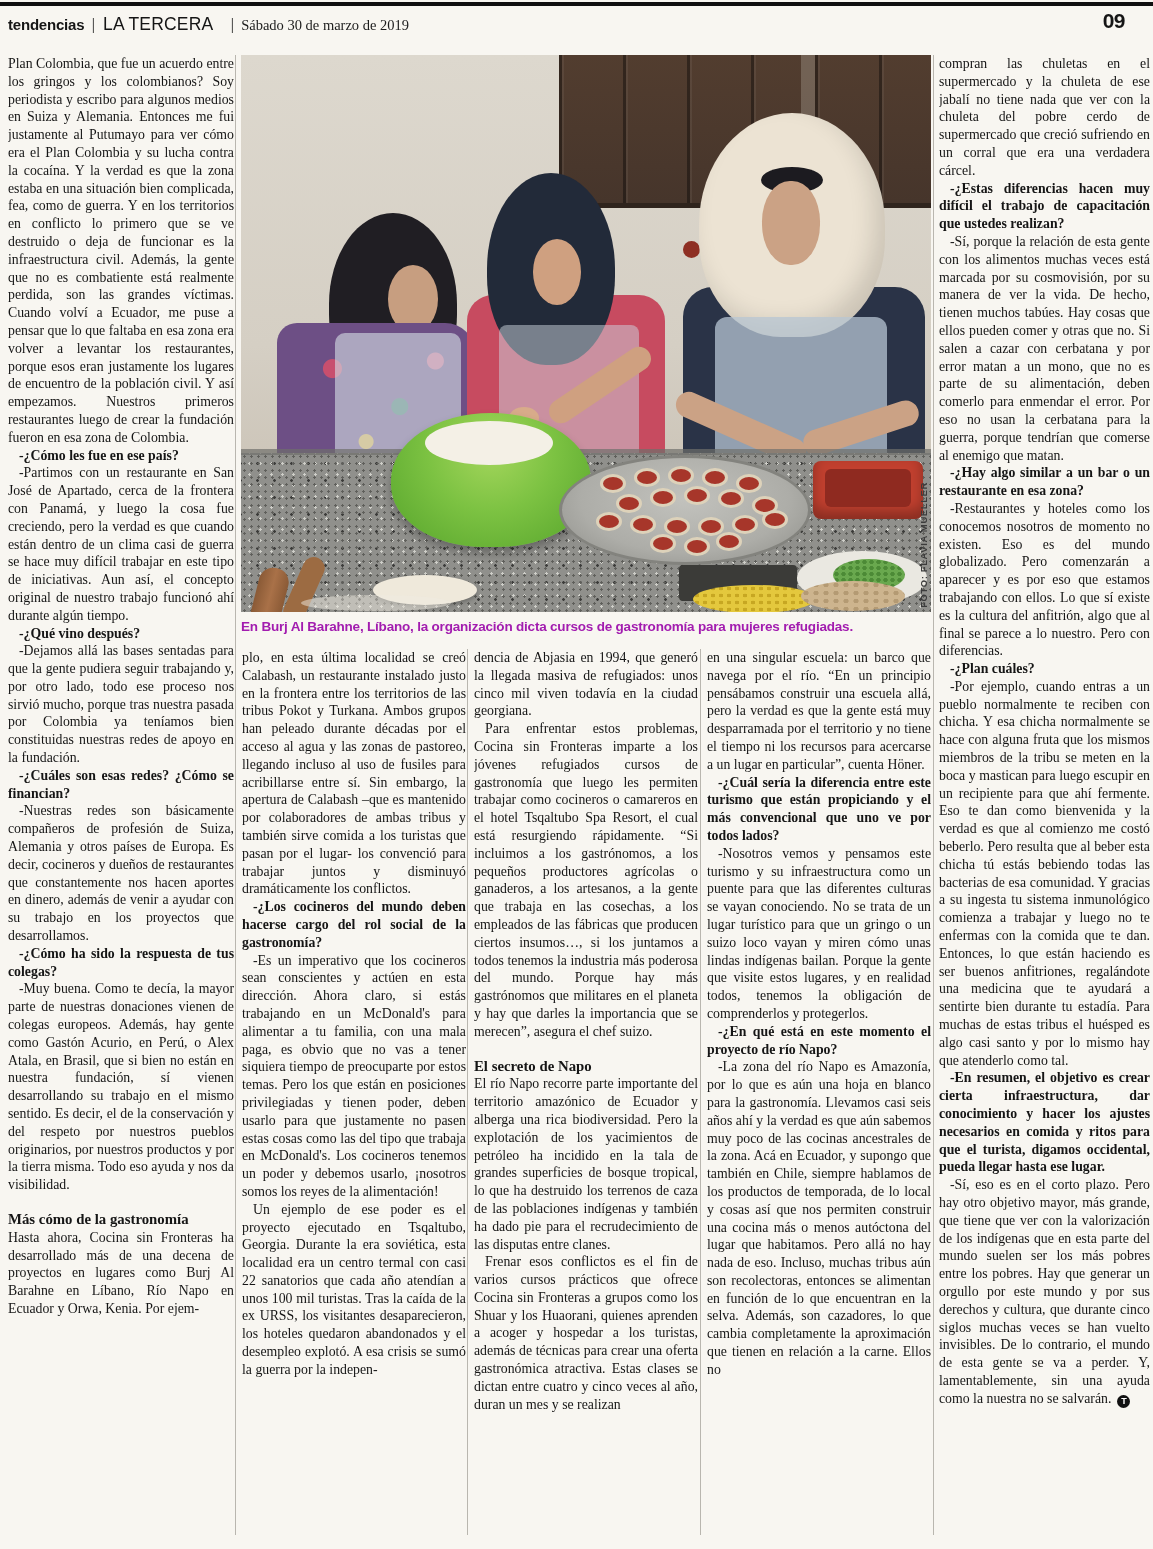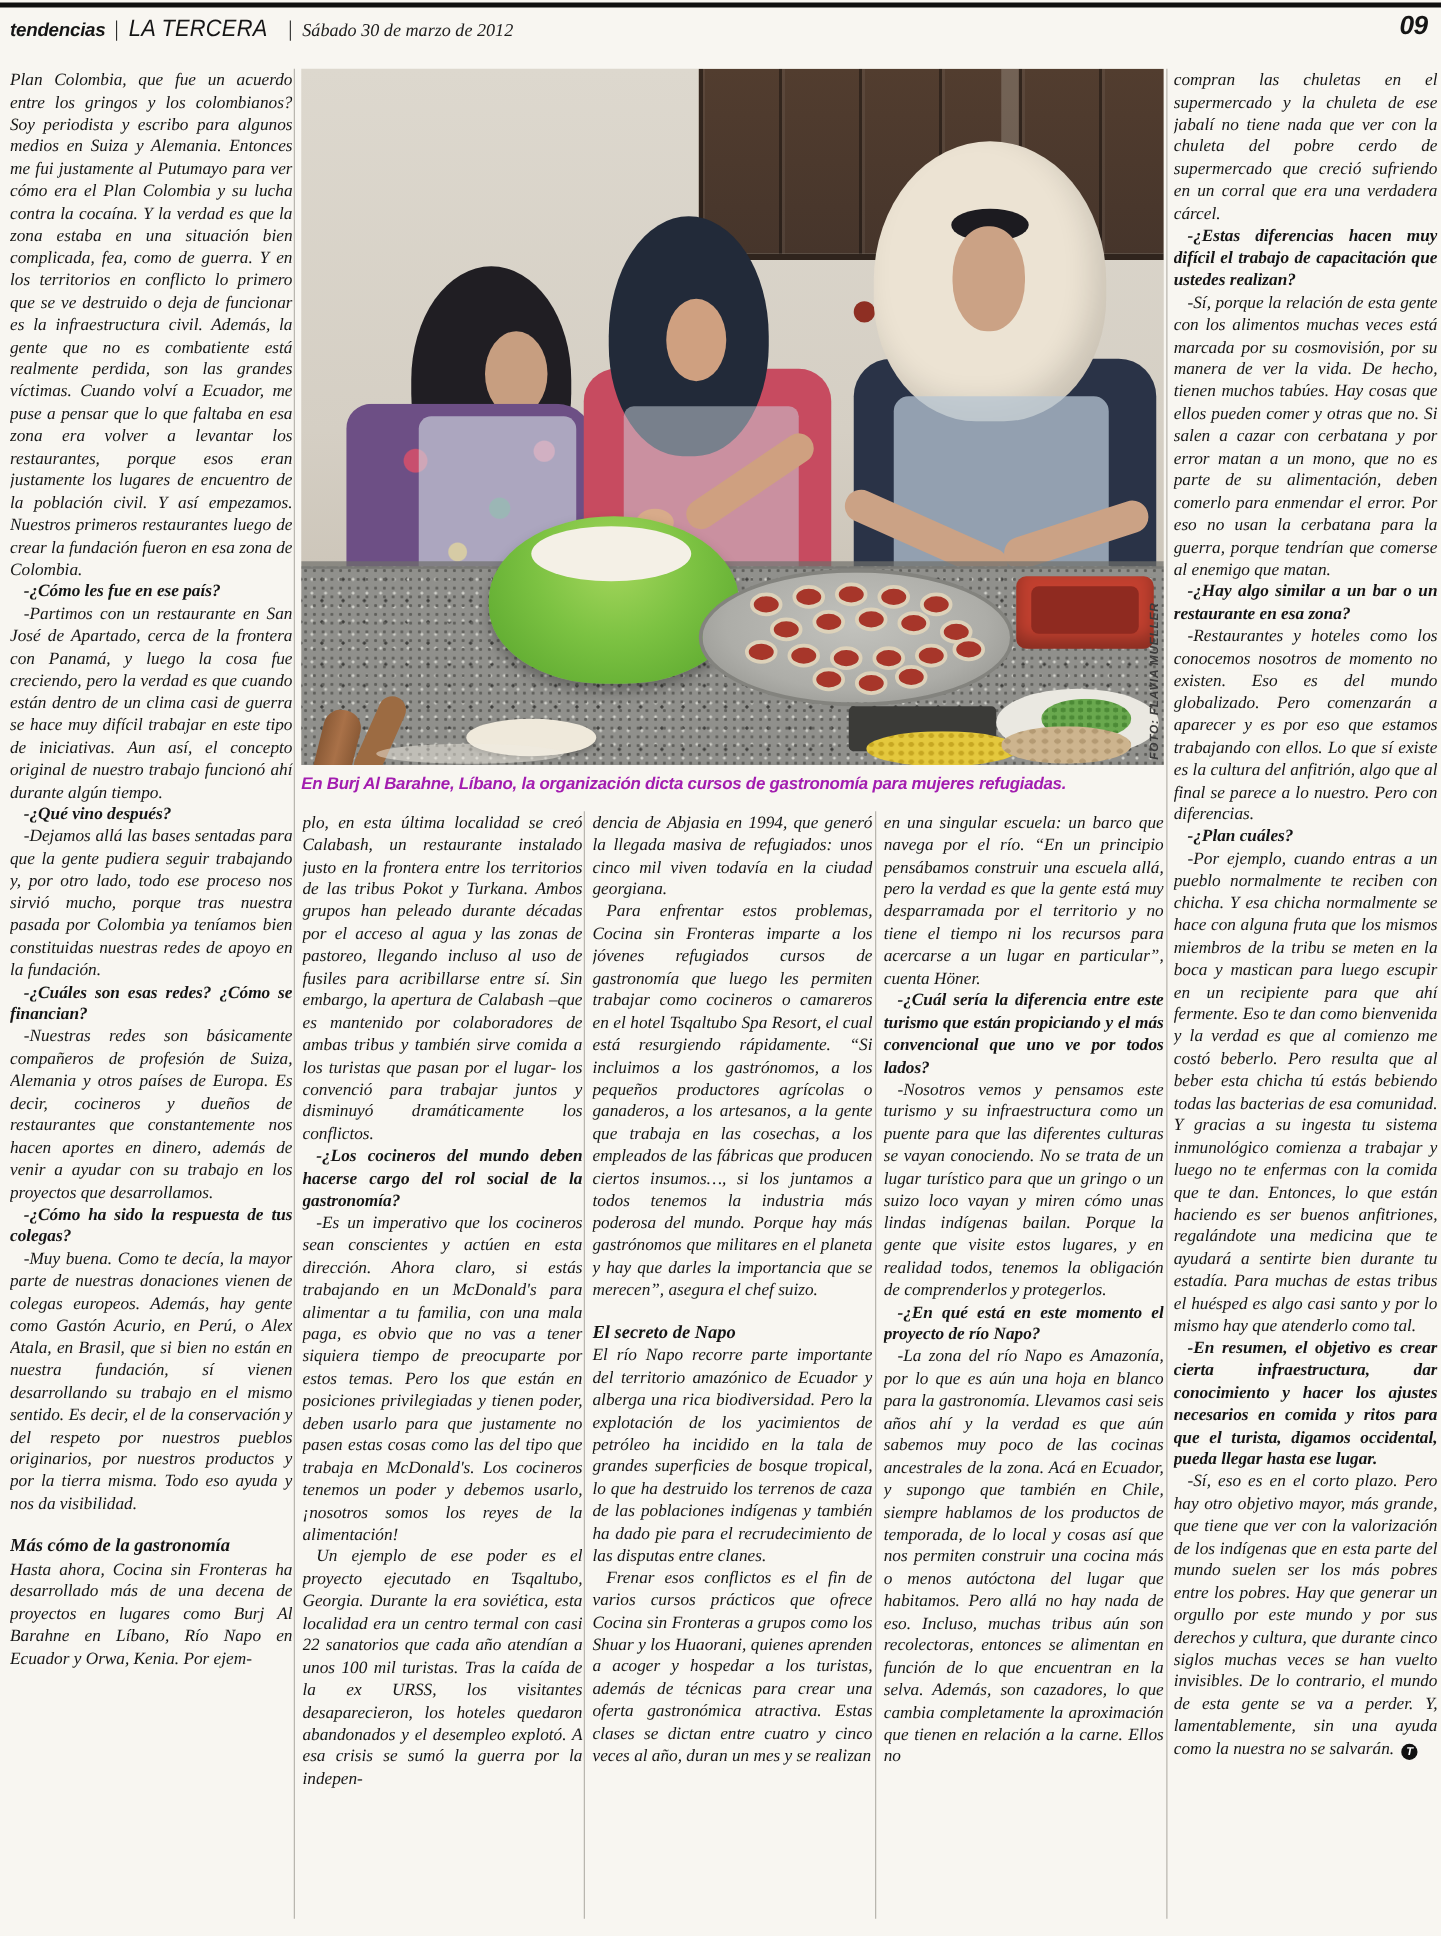--- a/index.html
+++ b/index.html
@@ -1,24 +1,24 @@
 <!DOCTYPE html>
 <html lang="es"><head>
 <meta charset="utf-8">
 <style>
   html,body{margin:0;padding:0;background:#ffffff;}
   .page{position:relative;width:1153px;height:1549px;background:#f8f6f1;
-        font-family:"Liberation Serif","DejaVu Serif",serif;color:#151515;overflow:hidden;font-style:italic;}
+        font-family:"Liberation Serif","DejaVu Serif",serif;color:#151515;overflow:hidden;}
   .toprule{position:absolute;left:0;top:2px;width:1153px;height:4px;background:#101010;}
   .header{position:absolute;left:8px;top:13px;display:flex;align-items:baseline;gap:7px;white-space:nowrap;}
   .section-name{font-family:"Liberation Sans",sans-serif;font-weight:700;font-size:15px;letter-spacing:-.2px;}
   .hsep{font-family:"Liberation Sans",sans-serif;font-weight:300;font-size:17px;color:#1a1a1a;transform:scaleX(.6);display:inline-block;}
   .brand{font-family:"Liberation Sans",sans-serif;font-weight:400;font-size:19px;letter-spacing:.2px;transform:scaleX(.92);transform-origin:left;display:inline-block;}
   .pdate{font-size:14.5px;color:#1c1c1c;}
-  .pageno{position:absolute;right:11px;top:9px;font-family:"Liberation Sans",sans-serif;font-weight:700;font-size:21px;letter-spacing:-.5px;}
+  .pageno{position:absolute;right:28px;top:9px;font-family:"Liberation Sans",sans-serif;font-weight:700;font-size:21px;letter-spacing:-.5px;}
 
   .vrule{position:absolute;width:1px;background:#b9b6af;}
 
   .col{position:absolute;text-align:justify;font-size:13.8px;line-height:17.8px;overflow:hidden;hyphens:auto;-webkit-hyphens:auto;}
   .blk{margin:0;text-indent:11px;}
   .blk.p0{text-indent:0;}
   .blk.q{font-weight:700;}
   .blk.h{font-weight:700;text-indent:0;margin-top:17px;font-size:14.8px;}
   .endmark{display:inline-block;width:13px;height:13px;border-radius:50%;background:#111;color:#fff;
            font-family:"Liberation Sans",sans-serif;font-weight:700;font-size:9px;line-height:13px;
@@ -94,21 +94,21 @@
 <body>
 
 <div class="page">
   <div class="toprule"></div>
 
   <div class="header">
     <span class="section-name">tendencias</span>
     <span class="hsep">|</span>
     <span class="brand">LA TERCERA</span>
     <span class="hsep">|</span>
-    <span class="pdate">Sábado 30 de marzo de 2012</span>
+    <span class="pdate">Sábado 30 de marzo de 2019</span>
   </div>
   <div class="pageno">09</div>
 
   <div class="vrule" style="left:235px;top:55px;height:1480px;"></div>
   <div class="vrule" style="left:467px;top:649px;height:886px;"></div>
   <div class="vrule" style="left:700px;top:649px;height:886px;"></div>
   <div class="vrule" style="left:933px;top:55px;height:1480px;"></div>
 
   <div class="photo">
     <div class="ph-cabinets"></div>

